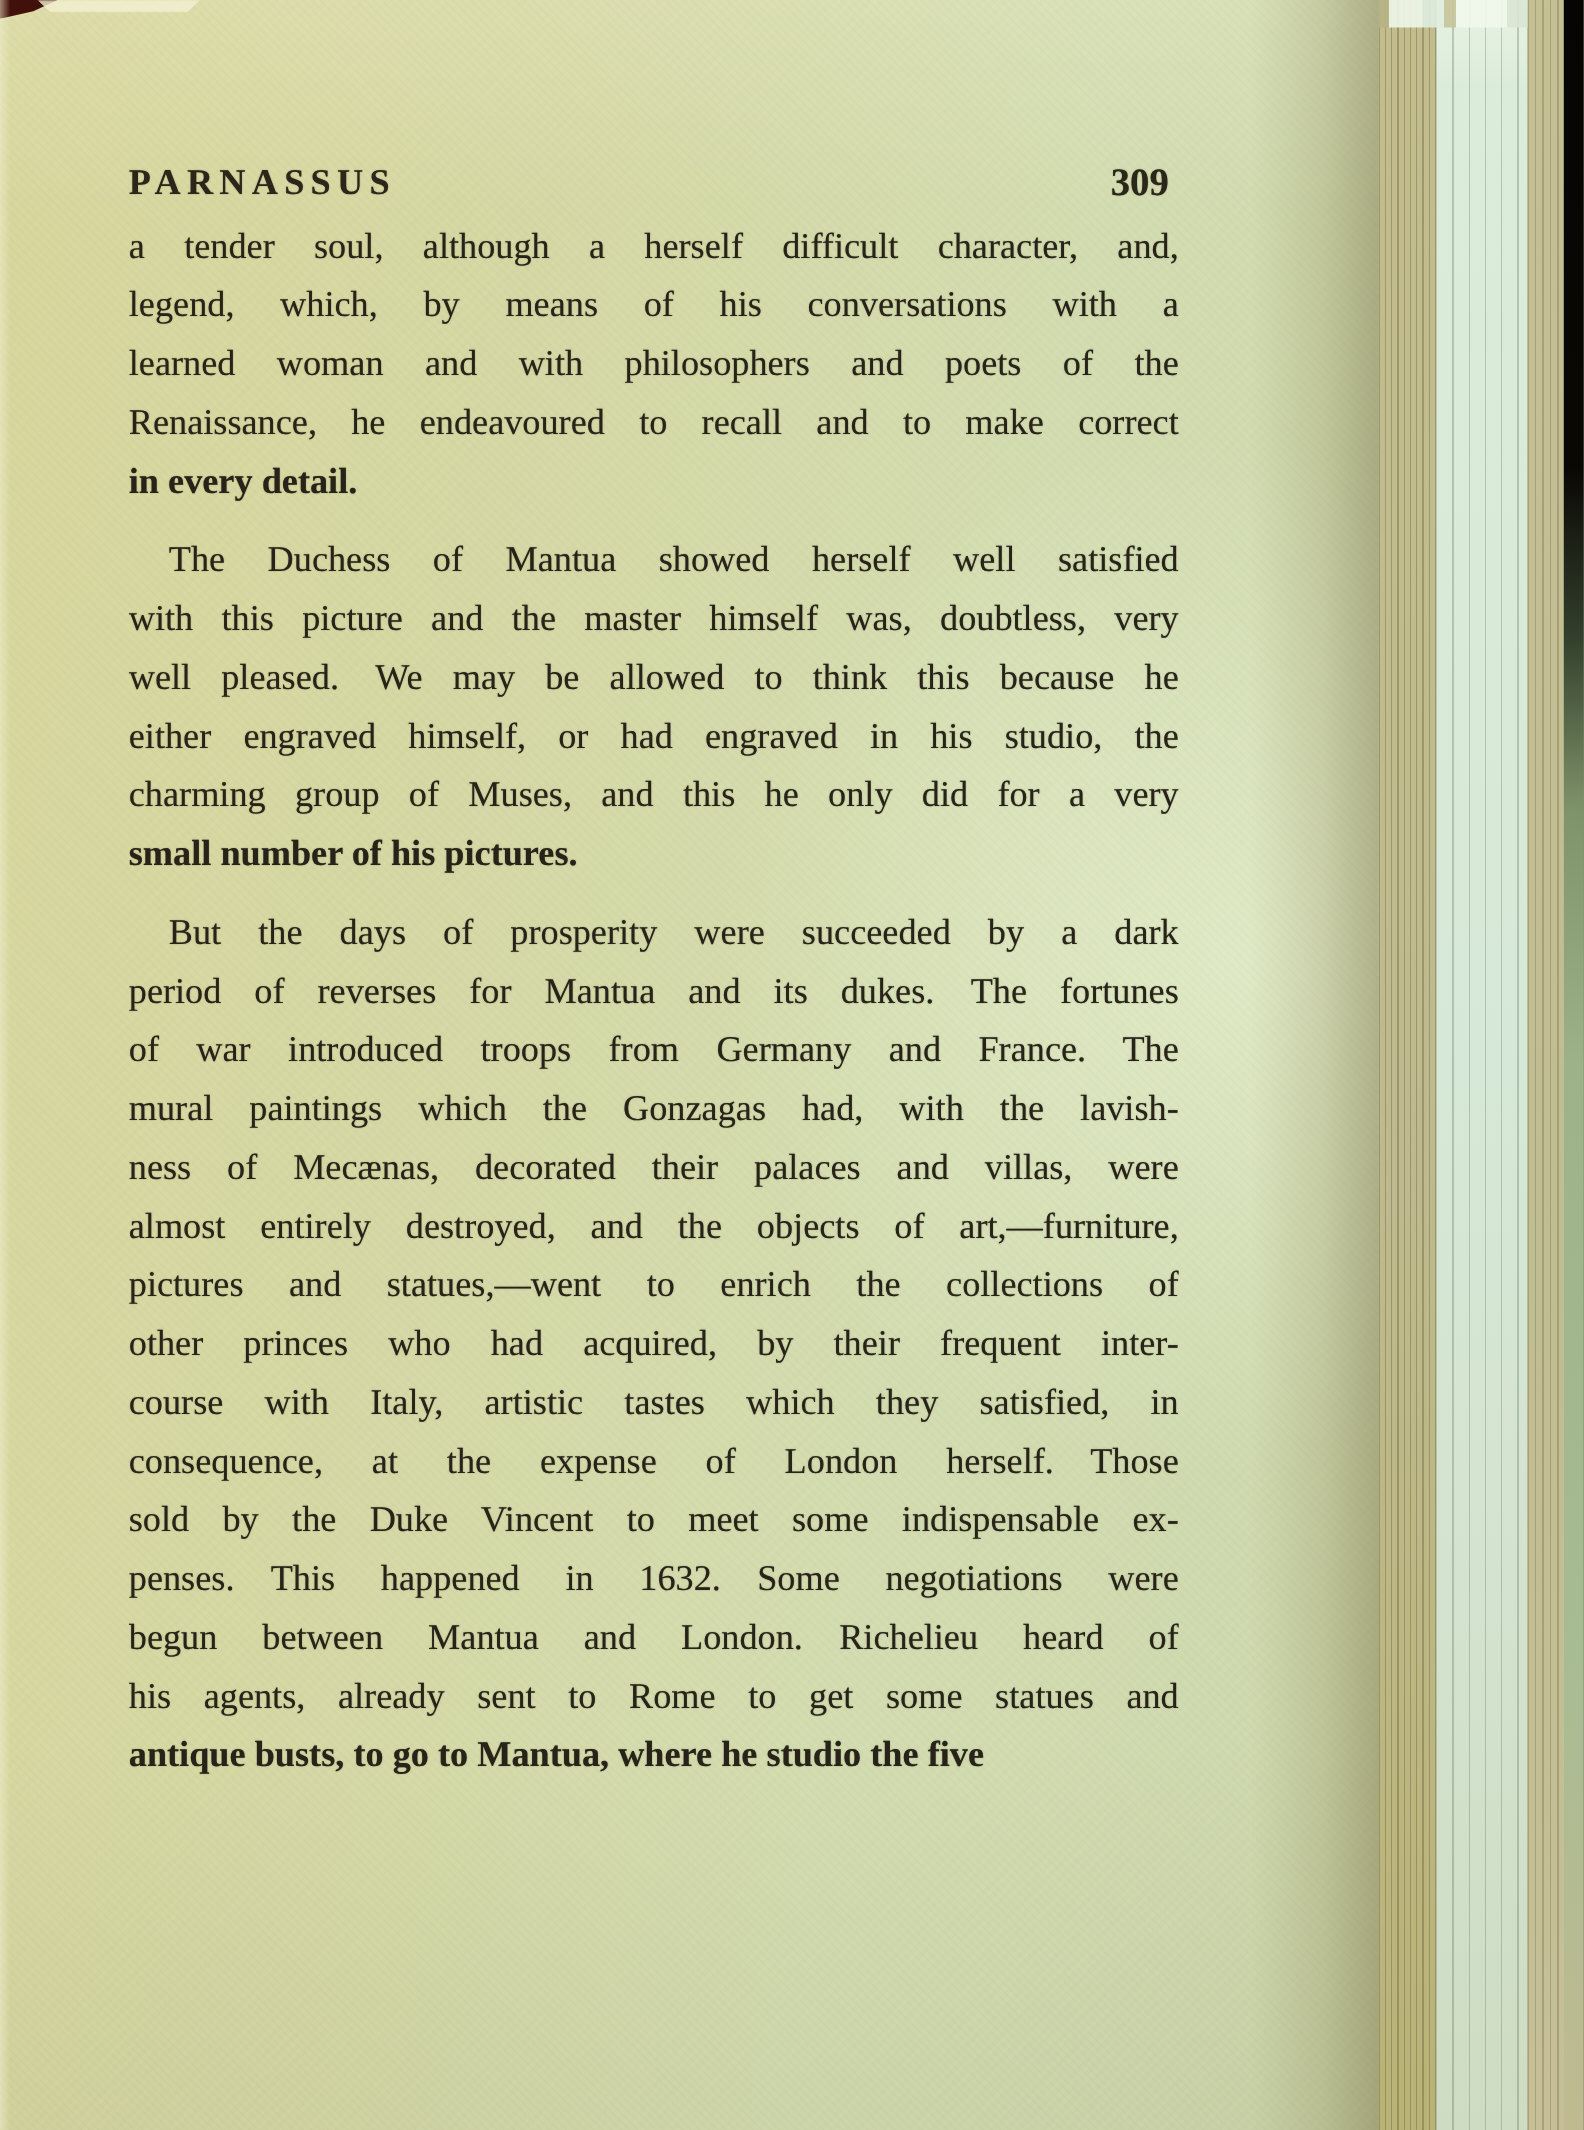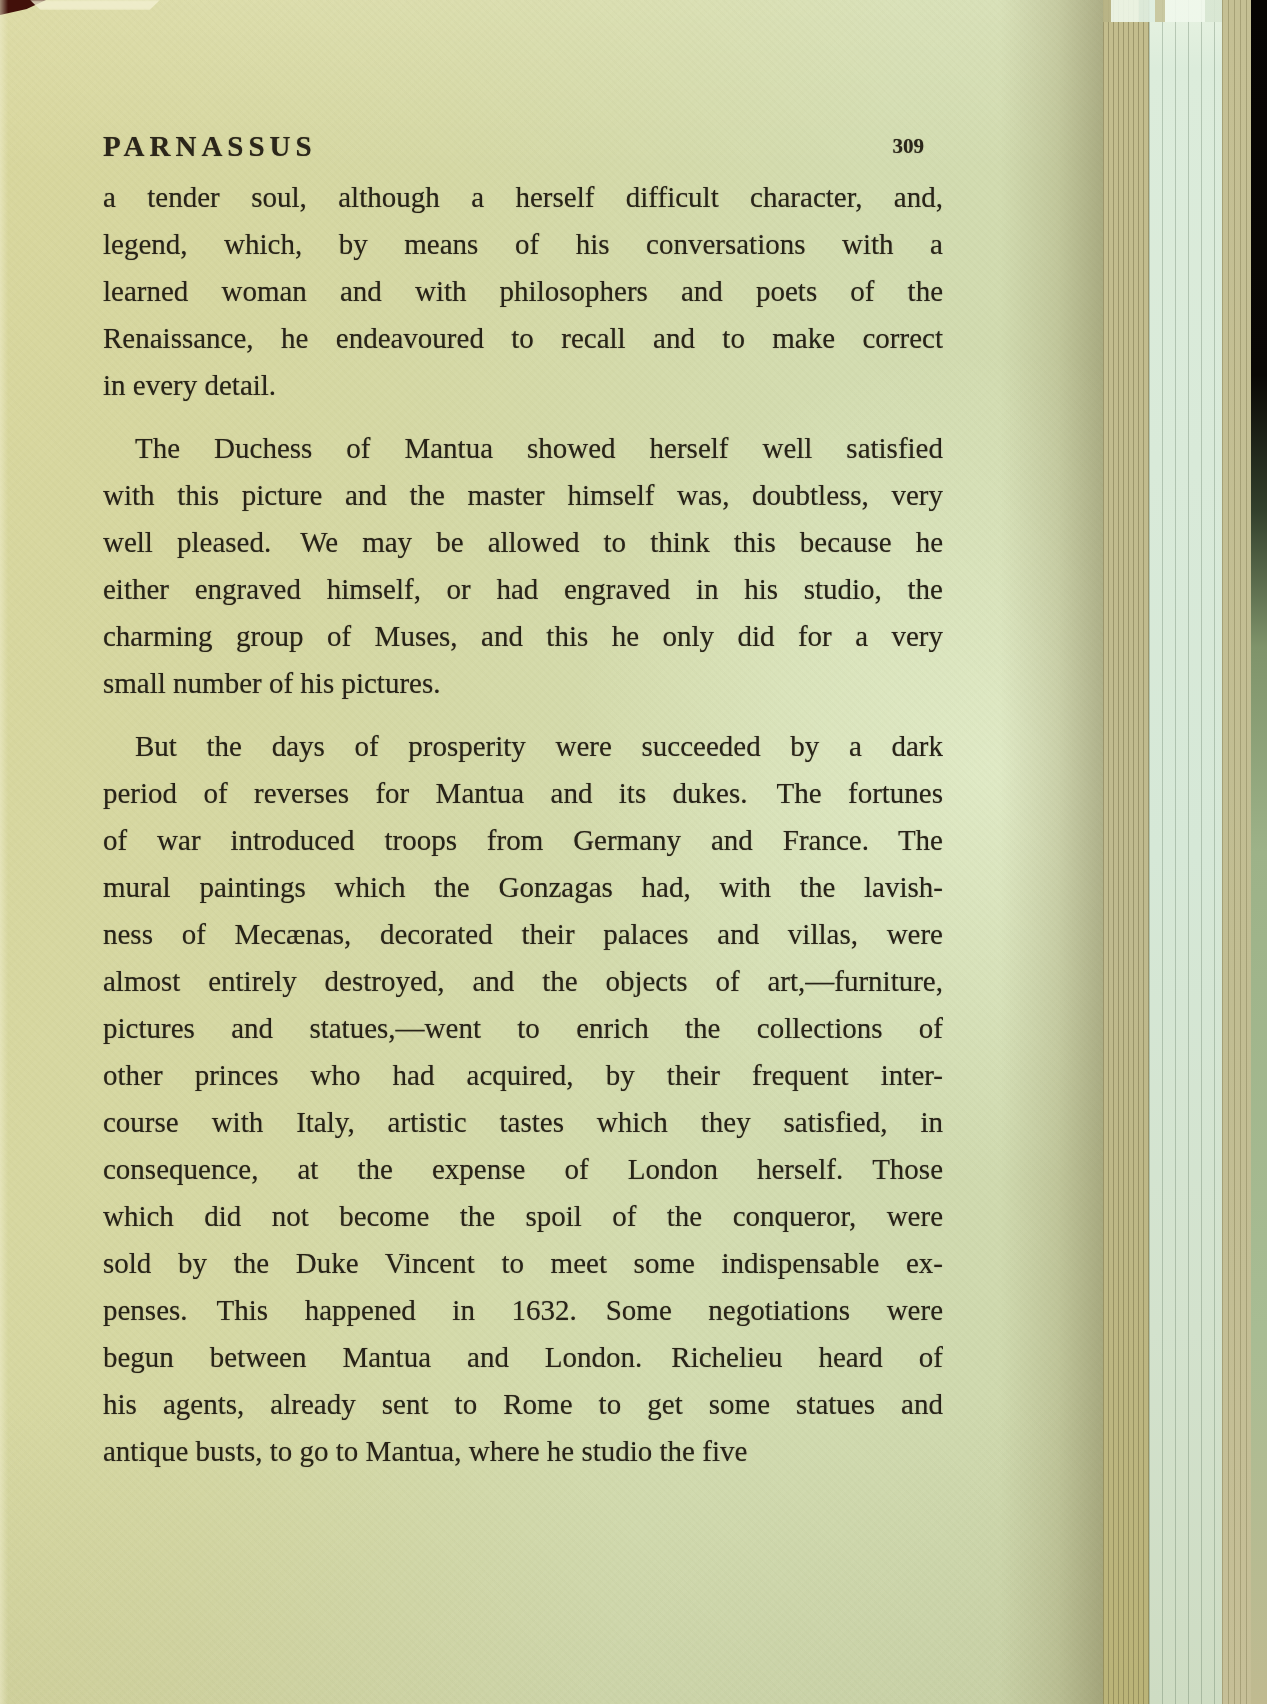--- a/index.html
+++ b/index.html
@@ -79,38 +79,38 @@
   .pg-header{
     position:absolute;left:103px;top:126px;width:840px;height:40px;
     color:#2b261a;
   }
   .running-title{
     display:block;text-align:left;
     font-size:29px;font-weight:bold;letter-spacing:5px;line-height:40px;
     text-shadow:0 0 1px rgba(43,38,26,0.55);
   }
   .page-num{
-    position:absolute;right:19px;top:0;
-    font-size:21px;font-weight:bold;line-height:40px;
+    position:absolute;right:8px;top:0;
+    font-size:31px;font-weight:bold;line-height:40px;
     font-variant-numeric:oldstyle-nums;
     text-shadow:0 0 1px rgba(43,38,26,0.55);
   }
   .pg-body{
     position:absolute;left:103px;top:174px;width:840px;
     color:#282318;
   }
   .para{margin:0;padding:0;}
   .line{
     height:47px;line-height:47px;font-size:29px;
     text-align:justify;text-align-last:justify;
     white-space:normal;overflow:hidden;
     text-shadow:0 0 1px rgba(40,35,22,0.5);
   }
   .line.indent{padding-left:32px;}
-  .line.last{text-align-last:left;}
+  .line.last{text-align-last:left;font-weight:bold;}
 </style>
 </head>
 <body>
 
 <div class="stage">
   <div class="paper"></div>
   <div class="grain"></div>
 
   <div class="curl"></div>
   <div class="edge-a"></div>
@@ -151,21 +151,20 @@
       <div class="line indent">But the days of prosperity were succeeded by a dark</div>
       <div class="line">period of reverses for Mantua and its dukes. The fortunes</div>
       <div class="line">of war introduced troops from Germany and France. The</div>
       <div class="line">mural paintings which the Gonzagas had, with the lavish-</div>
       <div class="line">ness of Mecænas, decorated their palaces and villas, were</div>
       <div class="line">almost entirely destroyed, and the objects of art,—furniture,</div>
       <div class="line">pictures and statues,—went to enrich the collections of</div>
       <div class="line">other princes who had acquired, by their frequent inter-</div>
       <div class="line">course with Italy, artistic tastes which they satisfied, in</div>
       <div class="line">consequence, at the expense of London herself. Those</div>
-      <div class="line">which did not become the spoil of the conqueror, were</div>
       <div class="line">sold by the Duke Vincent to meet some indispensable ex-</div>
       <div class="line">penses. This happened in 1632. Some negotiations were</div>
       <div class="line">begun between Mantua and London. Richelieu heard of</div>
       <div class="line">his agents, already sent to Rome to get some statues and</div>
       <div class="line last">antique busts, to go to Mantua, where he studio the five</div>
     <p></p>
   </div>
 </div>
 
 </body></html>

